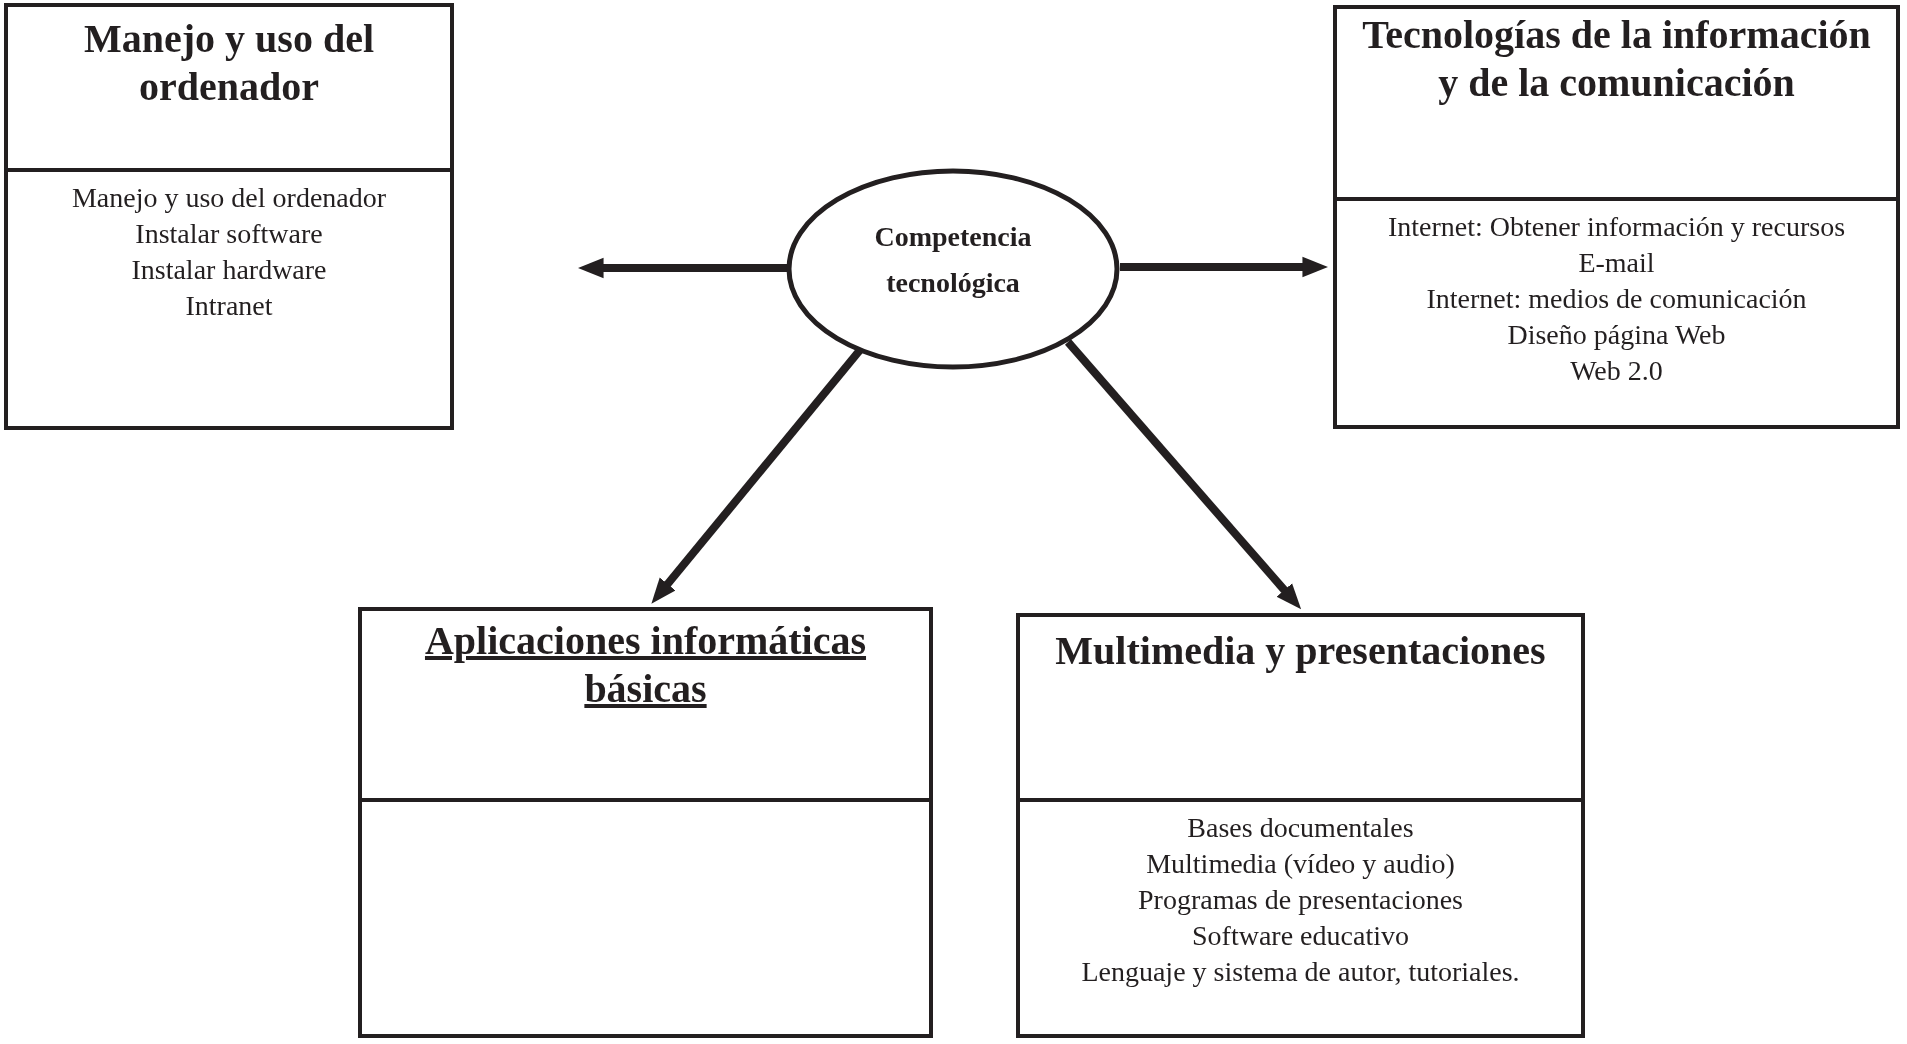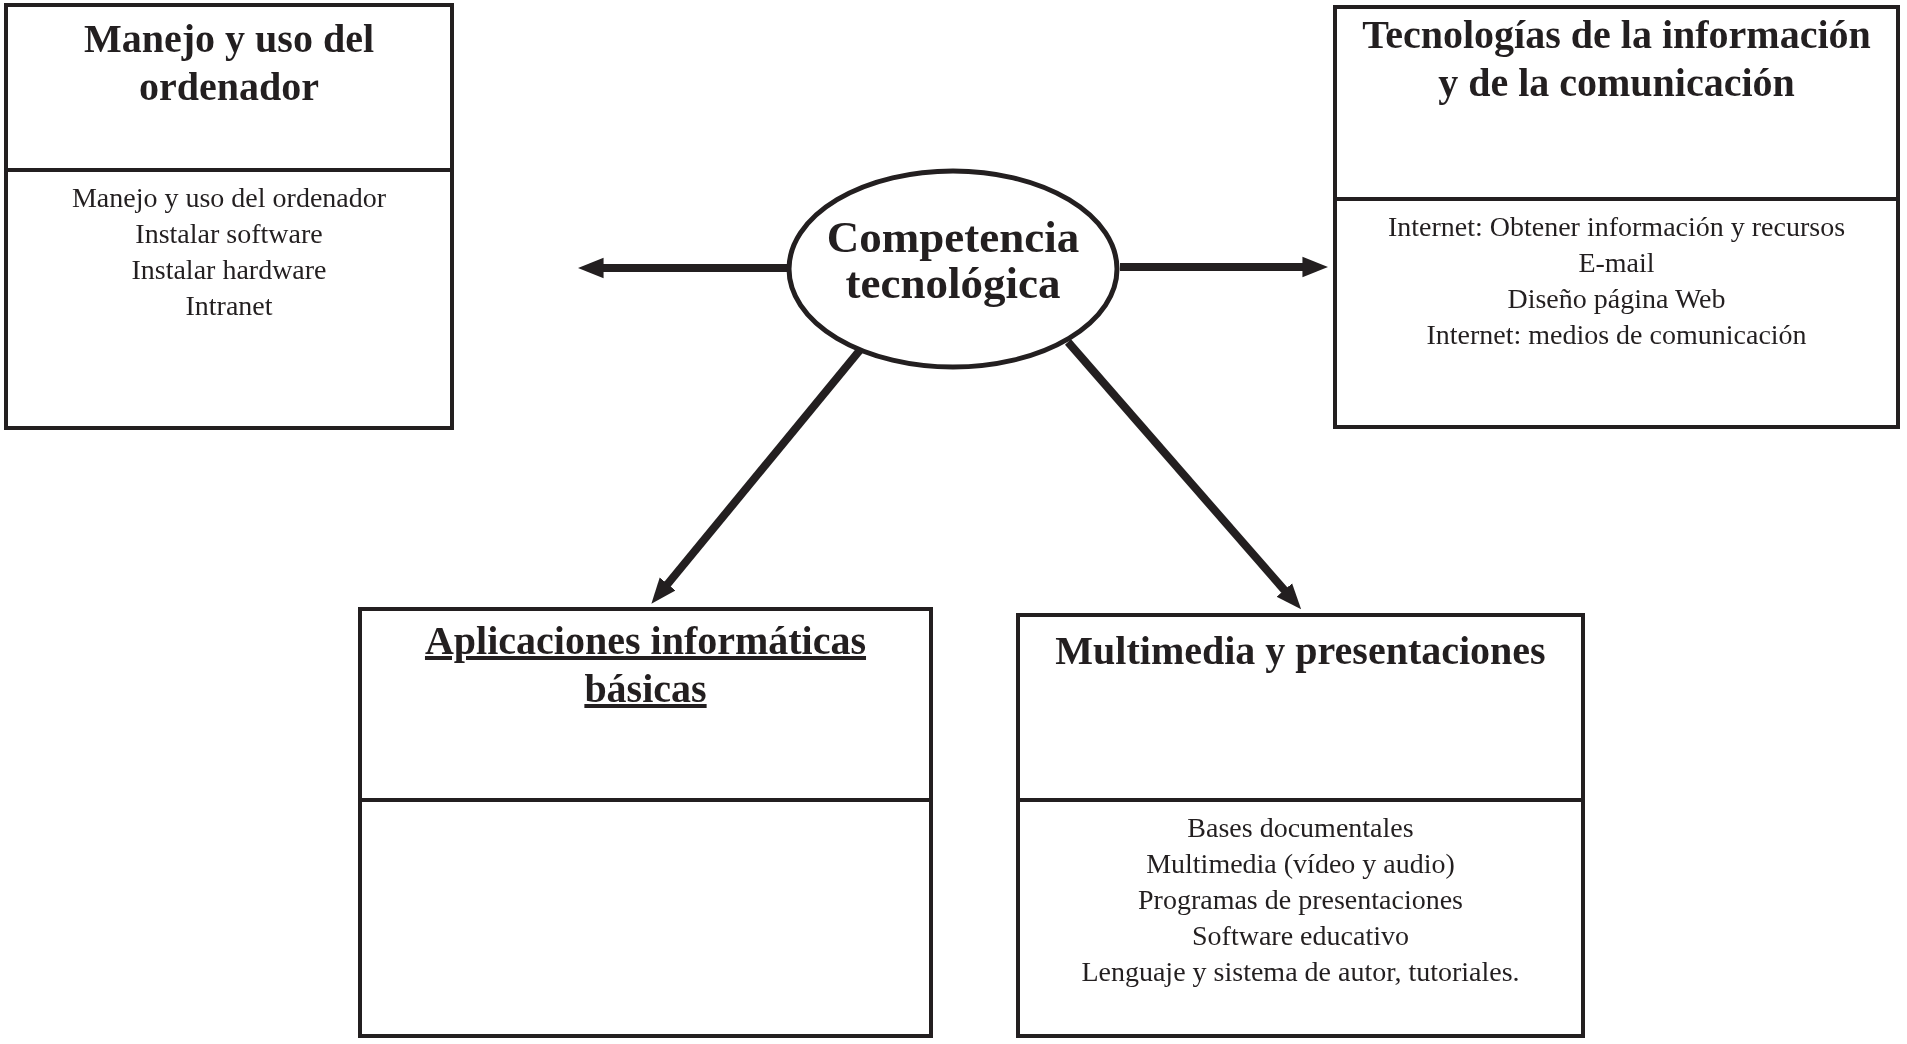--- a/index.html
+++ b/index.html
@@ -55,21 +55,21 @@
     left: 787px; top: 168px;
     width: 332px; height: 202px;
     display: flex;
     flex-direction: column;
     align-items: center;
     justify-content: center;
     padding-bottom: 18px;
     box-sizing: border-box;
     text-align: center;
     font-weight: bold;
-    font-size: 45px;
+    font-size: 28px;
     line-height: 46px;
   }
 </style>
 </head>
 <body>
 
 <div class="canvas">
 
   <svg class="connector-layer" viewBox="0 0 1907 1044" xmlns="http://www.w3.org/2000/svg">
     <defs>
@@ -102,22 +102,23 @@
   </div>
 
   <div class="node-box" id="box-top-right">
     <div class="node-header">
       <div>Tecnologías de la información</div>
       <div>y de la comunicación</div>
     </div>
     <div class="node-body">
       <div>Internet: Obtener información y recursos</div>
       <div>E-mail</div>
+      <div>Internet: medios de comunicación</div>
       <div>Diseño página Web</div>
-      <div>Internet: medios de comunicación</div>
+      <div>Web 2.0</div>
     </div>
   </div>
 
   <div class="node-box" id="box-bottom-left">
     <div class="node-header">
       <div>Aplicaciones informáticas</div>
       <div>básicas</div>
     </div>
   </div>
 

